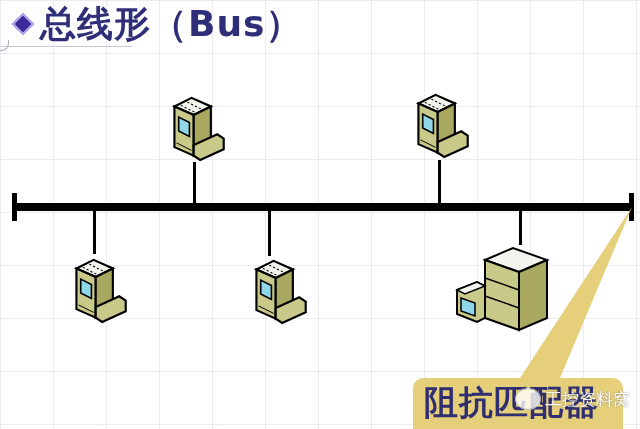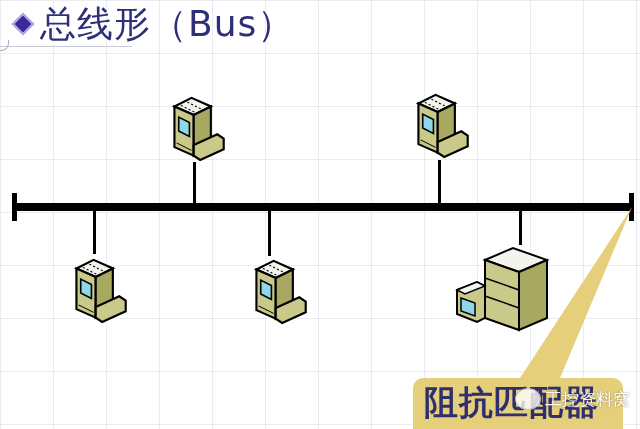--- a/index.html
+++ b/index.html
@@ -8,21 +8,21 @@
     background:#ffffff;
     background-image:
       linear-gradient(to right, rgba(200,200,215,0.35) 1px, transparent 1px),
       linear-gradient(to bottom, rgba(200,200,215,0.35) 1px, transparent 1px);
     background-size: 53px 53px;
     font-family: "DejaVu Sans", sans-serif;
   }
   .title {
     position:absolute; left:12px; top:2px; height:44px;
     display:flex; align-items:center; gap:4px;
-    color:#2f2e78; font-weight:normal; font-size:36px; letter-spacing:1px;
+    color:#2f2e78; font-weight:bold; font-size:36px; letter-spacing:1px;
   }
   .diamond {
     width:22px; height:22px; position:relative; margin-right:2px;
   }
   .diamond::before {
     content:""; position:absolute; left:3px; top:3px; width:16px; height:16px;
     background:#3a2a9a; transform:rotate(45deg); border:2px solid #b9aef0;
     box-sizing:border-box;
   }
   .title-underline {

